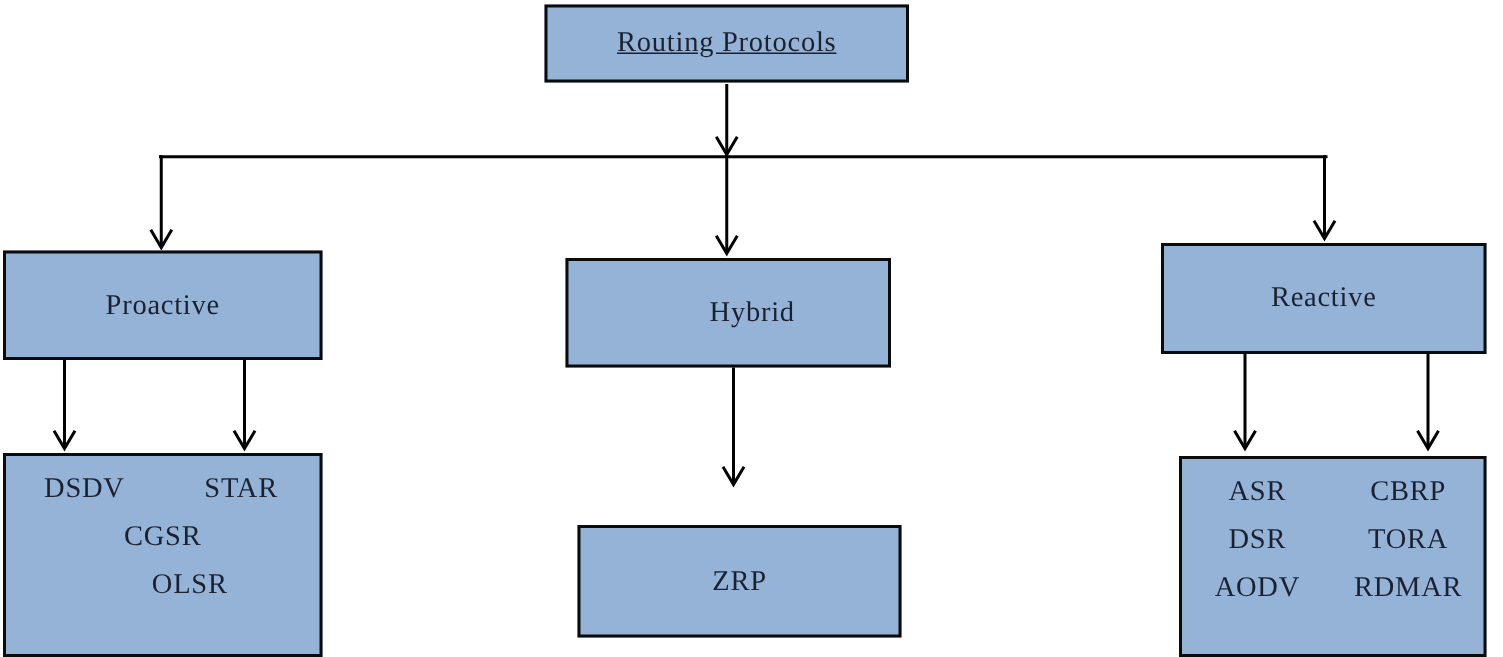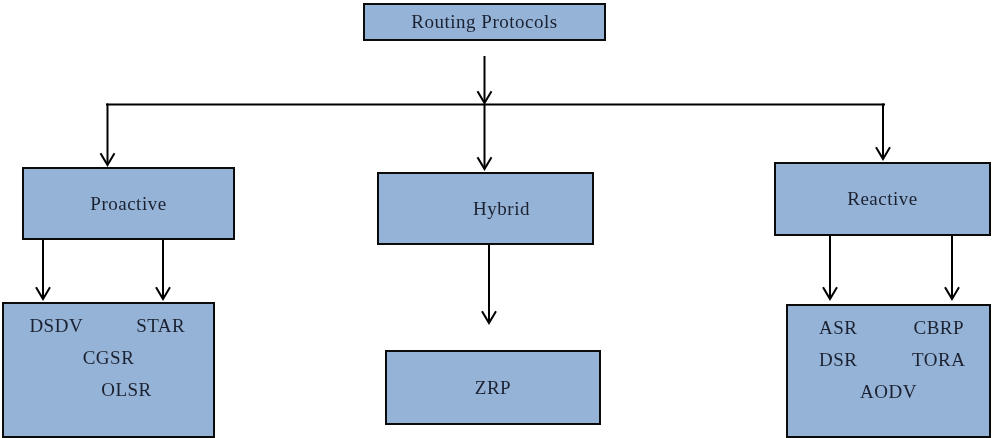--- a/index.html
+++ b/index.html
@@ -48,22 +48,22 @@
   .list-row .cell {
     flex: 1 1 50%;
     text-align: center;
   }
   .list-row .cell-full {
     flex: 1 1 100%;
     text-align: center;
     margin-left: 36px;
   }
   
-  .n-root      { left: 363px; top:   3px; width: 243px; height: 38px; }
-  .n-proactive { left:   2px; top: 167px; width: 213px; height: 73px; margin-left: 20px; }
+  .n-root      { left: 363px; top:   3px; width: 243px; height: 52px; text-decoration: underline; }
+  .n-proactive { left:   2px; top: 167px; width: 213px; height: 73px; }
   .n-hybrid    { left: 377px; top: 172px; width: 217px; height: 73px; padding-left: 32px; }
   .n-reactive  { left: 774px; top: 162px; width: 217px; height: 74px; }
   .n-prolist   { left:   2px; top: 302px; width: 213px; height: 136px; }
   .n-zrp       { left: 385px; top: 326px; width: 216px; height: 75px; margin-top: 24px; }
   .n-realist   { left: 786px; top: 304px; width: 205px; height: 134px; }
 </style>
 </head>
 <body>
 
 <div class="canvas">
@@ -155,16 +155,17 @@
     <div class="list-row">
       <span class="cell">ASR</span>
       <span class="cell">CBRP</span>
     </div>
     <div class="list-row">
       <span class="cell">DSR</span>
       <span class="cell">TORA</span>
     </div>
     <div class="list-row">
       <span class="cell">AODV</span>
+      <span class="cell">RDMAR</span>
     </div>
   </div>
 
 </div>
 
 </body></html>

